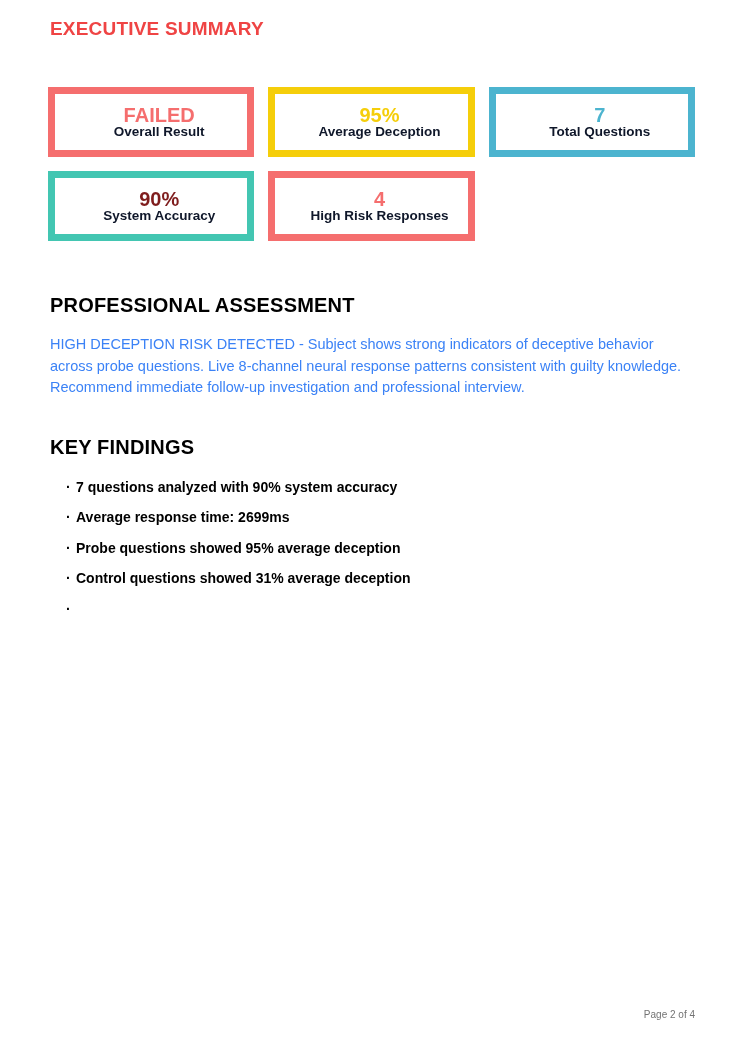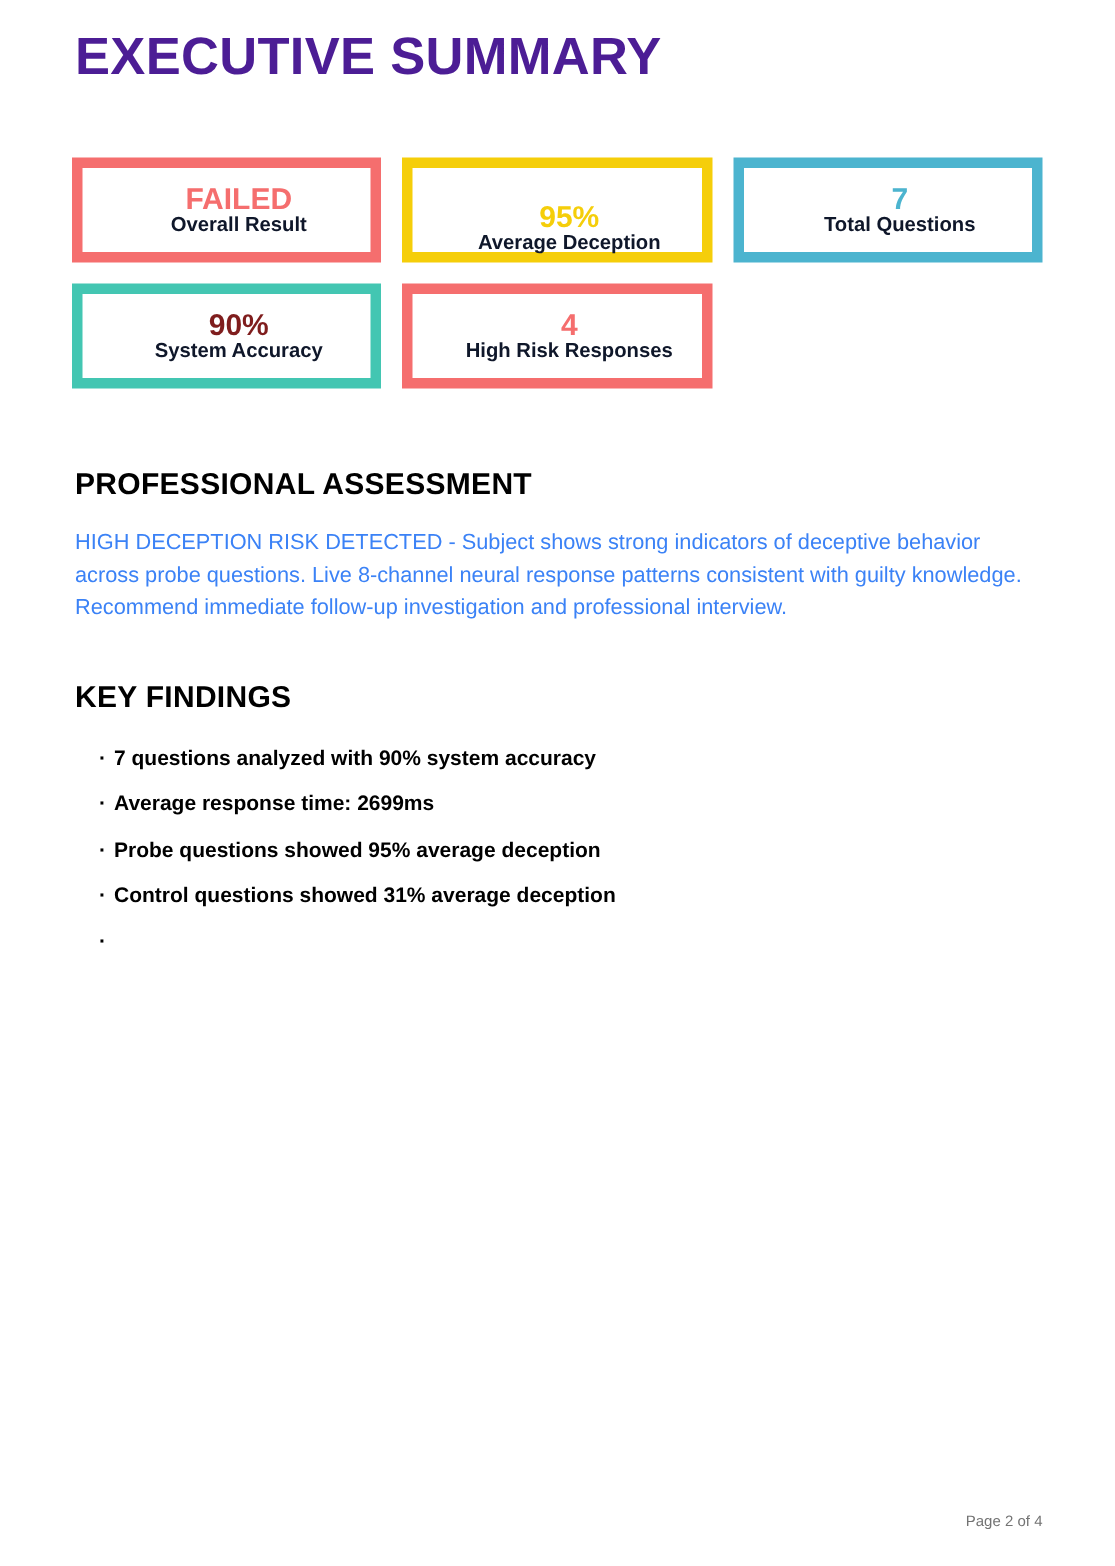--- a/index.html
+++ b/index.html
@@ -11,24 +11,24 @@
     color: #1a1a1a;
     overflow: hidden;
   }
   .page {
     position: relative;
     width: 743px;
     height: 1044px;
     padding: 18px 48px 0 50px;
   }
   .doc-title {
-    font-size: 35px;
+    font-size: 19px;
     font-weight: bold;
     letter-spacing: 0.2px;
-    color: #4c1d95;
+    color: #ef4444;
   }
   .card-grid {
     margin-top: 47px;
     margin-left: -2px;
     display: grid;
     grid-template-columns: repeat(3, 1fr);
     gap: 14px;
     width: 647px;
   }
   .stat-card {
@@ -101,21 +101,21 @@
 
   <h1 class="doc-title">EXECUTIVE SUMMARY</h1>
 
   <div class="card-grid">
 
     <div class="stat-card" style="border-color: rgb(245, 110, 110);">
       <div class="stat-value" style="color: rgb(245, 110, 110);">FAILED</div>
       <div class="stat-label">Overall Result</div>
     </div>
 
-    <div class="stat-card" style="border-color: rgb(245, 206, 10); justify-content: flex-end;">
+    <div class="stat-card" style="border-color: rgb(245, 206, 10);">
       <div class="stat-value" style="color: rgb(245, 206, 10);">95%</div>
       <div class="stat-label">Average Deception</div>
     </div>
 
     <div class="stat-card" style="border-color: rgb(76, 180, 207);">
       <div class="stat-value" style="color: rgb(76, 180, 207);">7</div>
       <div class="stat-label">Total Questions</div>
     </div>
 
     <div class="stat-card" style="border-color: rgb(67, 198, 178);">

